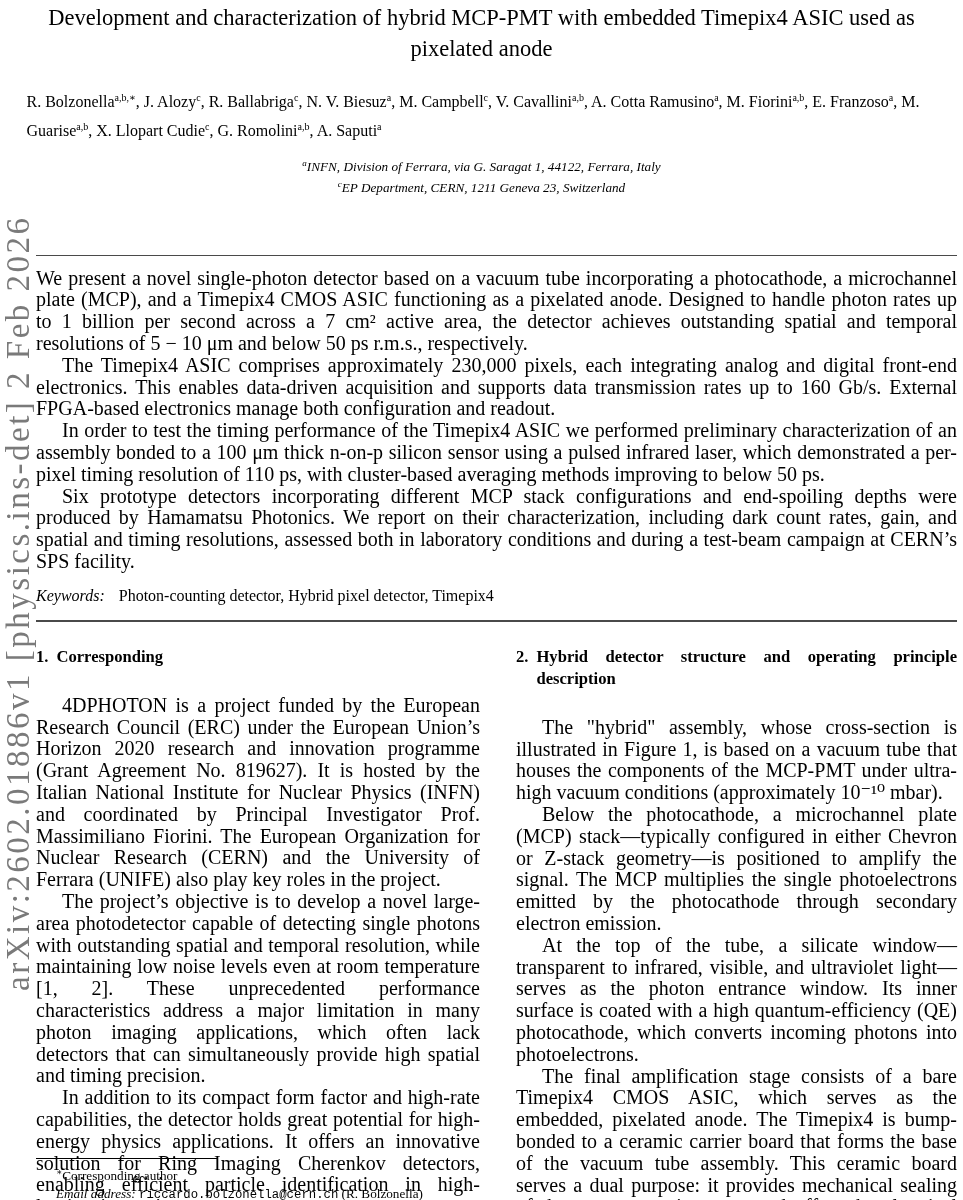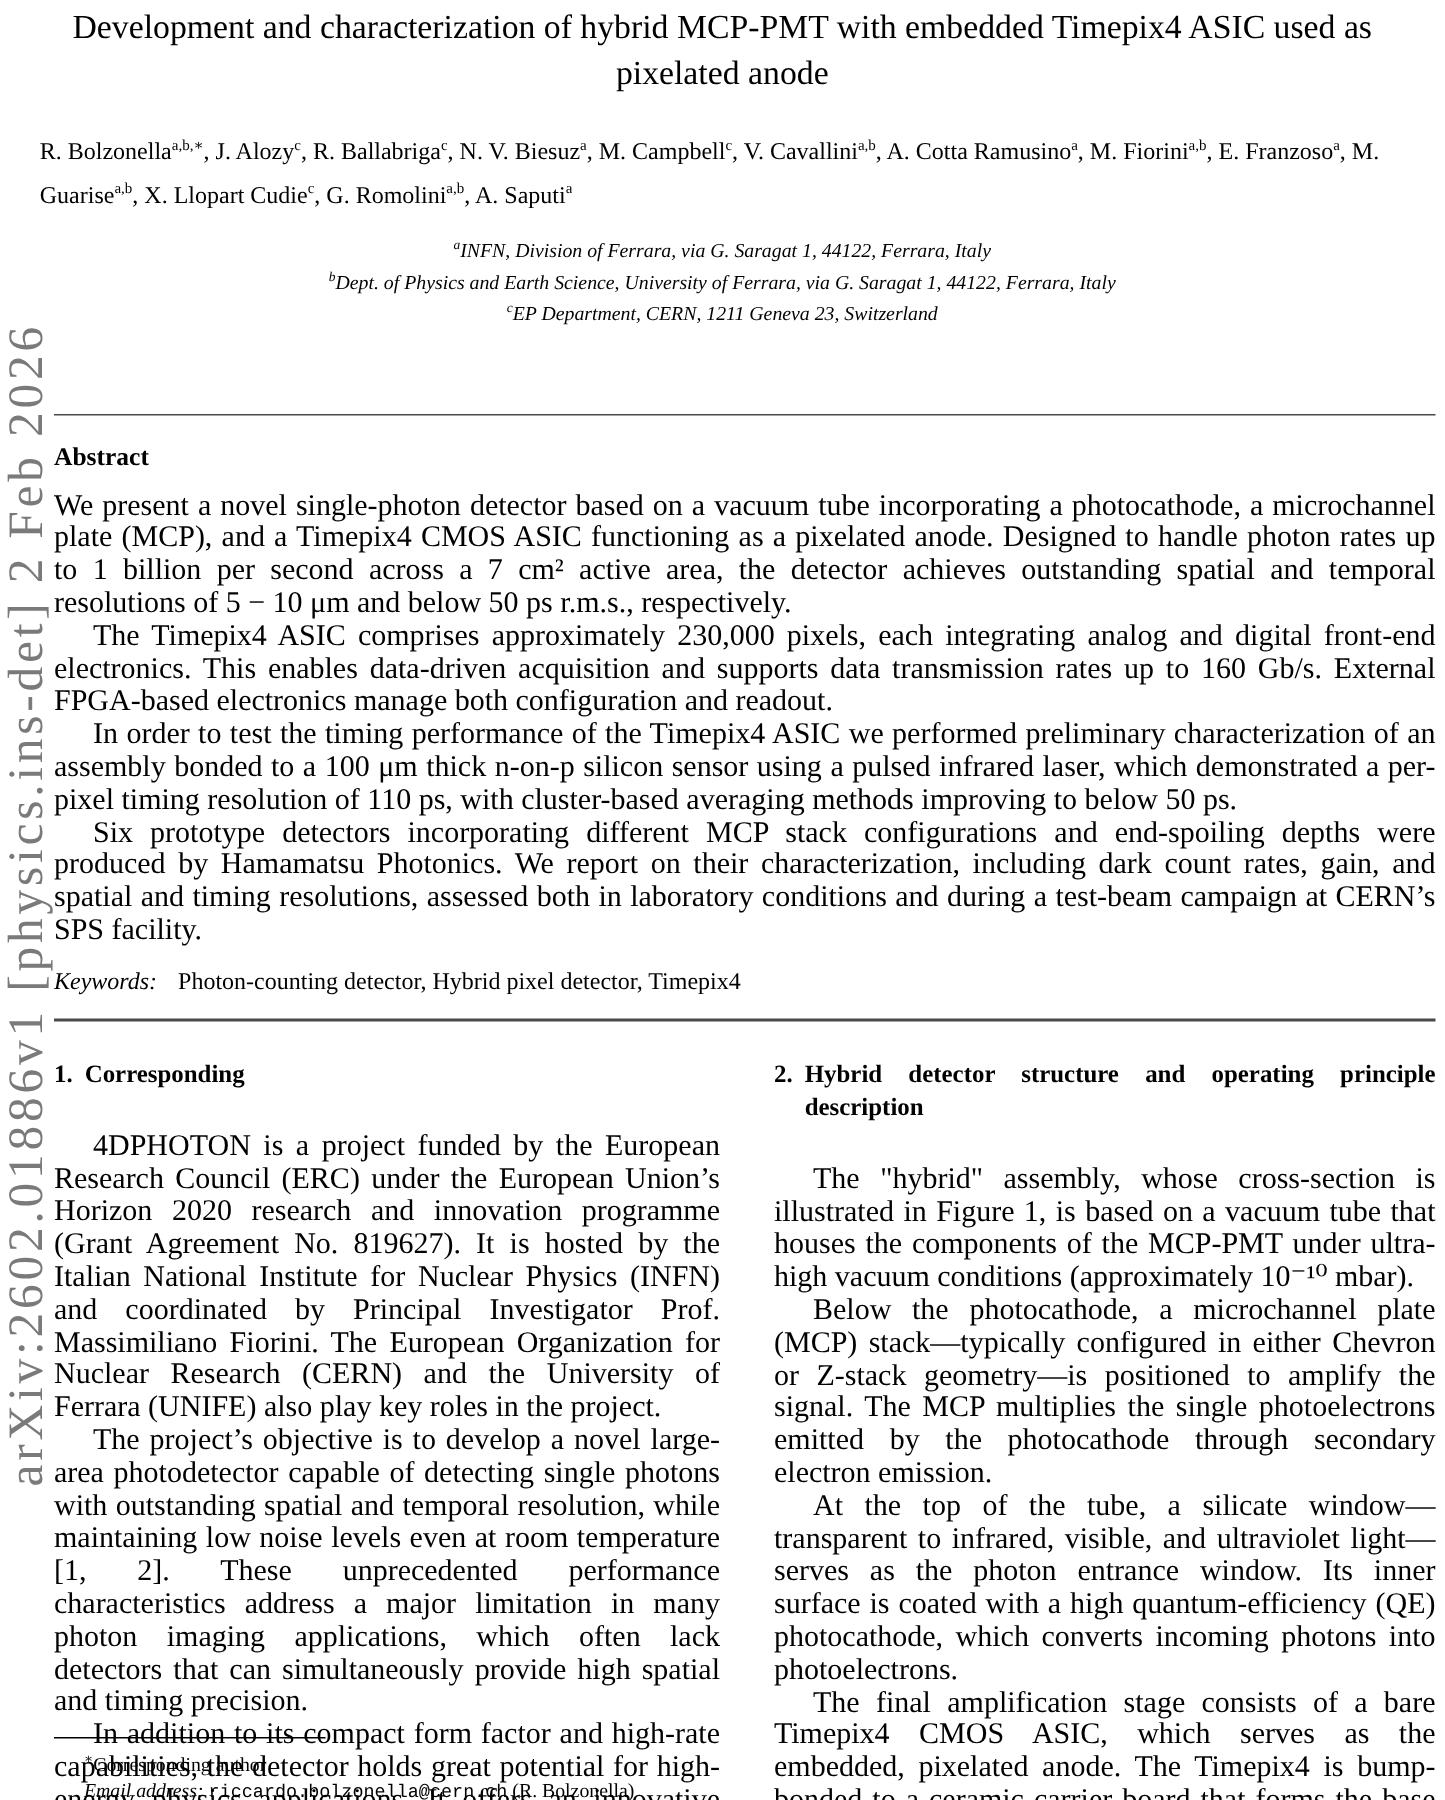--- a/index.html
+++ b/index.html
@@ -65,27 +65,25 @@
 <div class="page">
 
   <div class="watermark">arXiv:2602.01886v1  [physics.ins-det]  2 Feb 2026</div>
 
   <div class="title">Development and characterization of hybrid MCP-PMT with embedded Timepix4 ASIC used as pixelated anode</div>
 
   <div class="authors"><span>R. Bolzonella<sup>a,b,∗</sup>, </span><span>J. Alozy<sup>c</sup>, </span><span>R. Ballabriga<sup>c</sup>, </span><span>N. V. Biesuz<sup>a</sup>, </span><span>M. Campbell<sup>c</sup>, </span><span>V. Cavallini<sup>a,b</sup>, </span><span>A. Cotta Ramusino<sup>a</sup>, </span><span>M. Fiorini<sup>a,b</sup>, </span><span>E. Franzoso<sup>a</sup>, </span><span>M. Guarise<sup>a,b</sup>, </span><span>X. Llopart Cudie<sup>c</sup>, </span><span>G. Romolini<sup>a,b</sup>, </span><span>A. Saputi<sup>a</sup></span></div>
 
   <div class="affiliations">
     <div class="affil"><sup>a</sup><span>INFN, Division of Ferrara, via G. Saragat 1, 44122, Ferrara, Italy</span></div>
-    <div class="affil"><sup>b</sup><span>Dept. of Physics and Earth Science, University of Ferrara, via G. Saragat 1, 44122, Ferrara, Italy</span></div>
     <div class="affil"><sup>c</sup><span>EP Department, CERN, 1211 Geneva 23, Switzerland</span></div>
   </div>
 
   <div class="rule-top"></div>
 
-  <div class="abs-head">Abstract</div>
 
   <p class="body wide noind first">We present a novel single-photon detector based on a vacuum tube incorporating a photocathode, a microchannel plate (MCP), and a Timepix4 CMOS ASIC functioning as a pixelated anode. Designed to handle photon rates up to 1 billion per second across a 7 cm² active area, the detector achieves outstanding spatial and temporal resolutions of 5 − 10 μm and below 50 ps r.m.s., respectively.</p>
   <p class="body wide">The Timepix4 ASIC comprises approximately 230,000 pixels, each integrating analog and digital front-end electronics. This enables data-driven acquisition and supports data transmission rates up to 160 Gb/s. External FPGA-based electronics manage both configuration and readout.</p>
   <p class="body wide">In order to test the timing performance of the Timepix4 ASIC we performed preliminary characterization of an assembly bonded to a 100 μm thick n-on-p silicon sensor using a pulsed infrared laser, which demonstrated a per-pixel timing resolution of 110 ps, with cluster-based averaging methods improving to below 50 ps.</p>
   <p class="body wide">Six prototype detectors incorporating different MCP stack configurations and end-spoiling depths were produced by Hamamatsu Photonics. We report on their characterization, including dark count rates, gain, and spatial and timing resolutions, assessed both in laboratory conditions and during a test-beam campaign at CERN’s SPS facility.</p>
 
   <div class="keywords">
     <span class="kw-label">Keywords:</span><span class="kw-value">Photon-counting detector, Hybrid pixel detector, Timepix4</span>
   </div>
 

